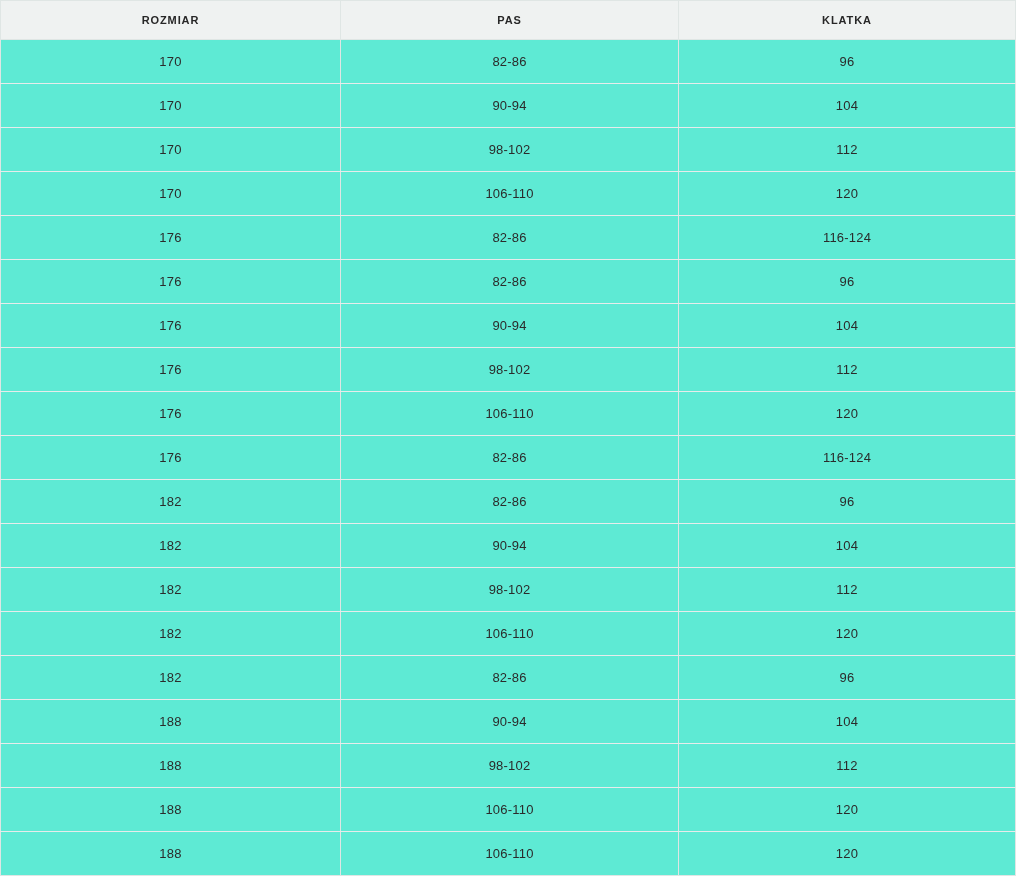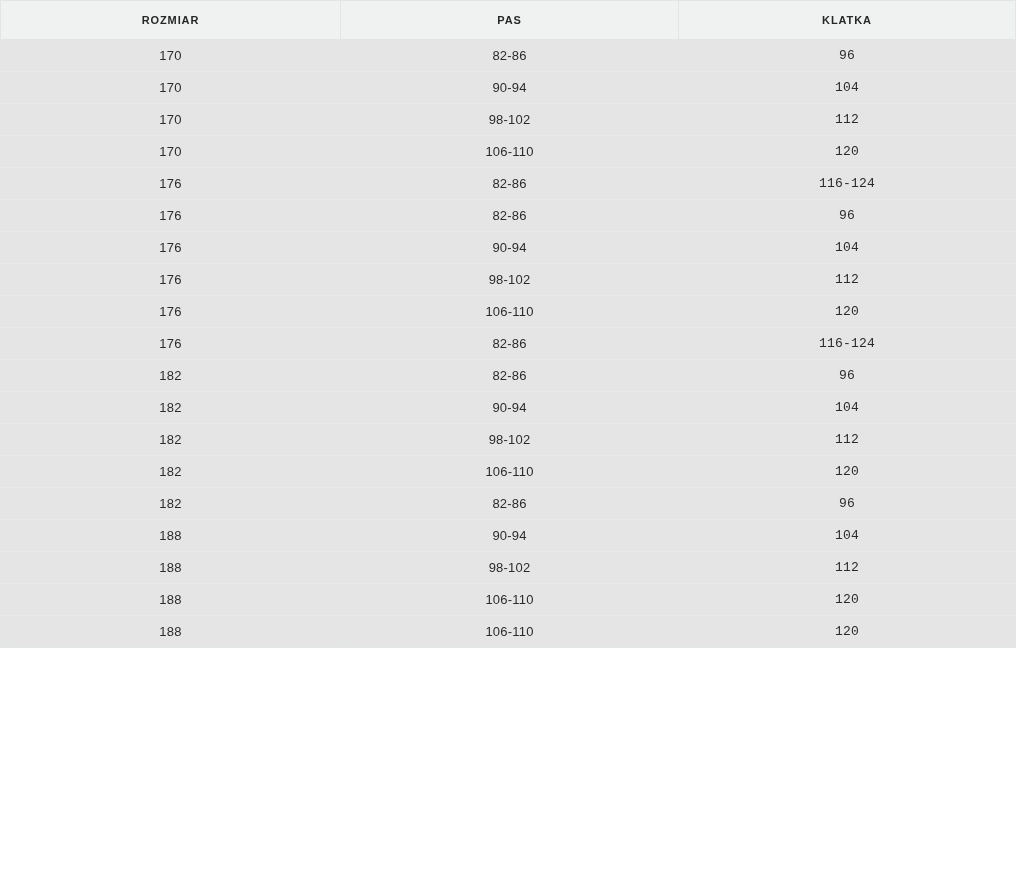--- a/index.html
+++ b/index.html
@@ -48,35 +48,35 @@
     border-right: 1px solid #dfe6e4;
     border-bottom: 1px solid #dfe6e4;
     border-top: 1px solid #dfe6e4;
     box-sizing: border-box;
     vertical-align: middle;
     white-space: nowrap;
   }
   thead th:last-child { border-right: none; margin-left: 43px; }
 
   tbody td {
-    background: #e5e5e5;
+    background: #5eead4;
     color: #2b2b2b;
     font-size: 13px;
     font-weight: 400;
     text-align: center;
-    height: 32px;
+    height: 44px;
     padding: 0 6px;
     border-right: 1px solid #dfe6e4;
     border-bottom: 1px solid #e7eceb;
     box-sizing: border-box;
     vertical-align: middle;
     white-space: nowrap;
     letter-spacing: 0.2px;
   }
-  tbody td:last-child { border-right: none; font-family: Liberation Mono, monospace; }
+  tbody td:last-child { border-right: none; }
   tbody tr:last-child td { border-bottom: none; }
 </style>
 </head>
 <body>
 
 <div class="size-table-wrap">
   <table class="size-table">
     <colgroup>
       <col class="col-rozmiar">
       <col class="col-pas">

